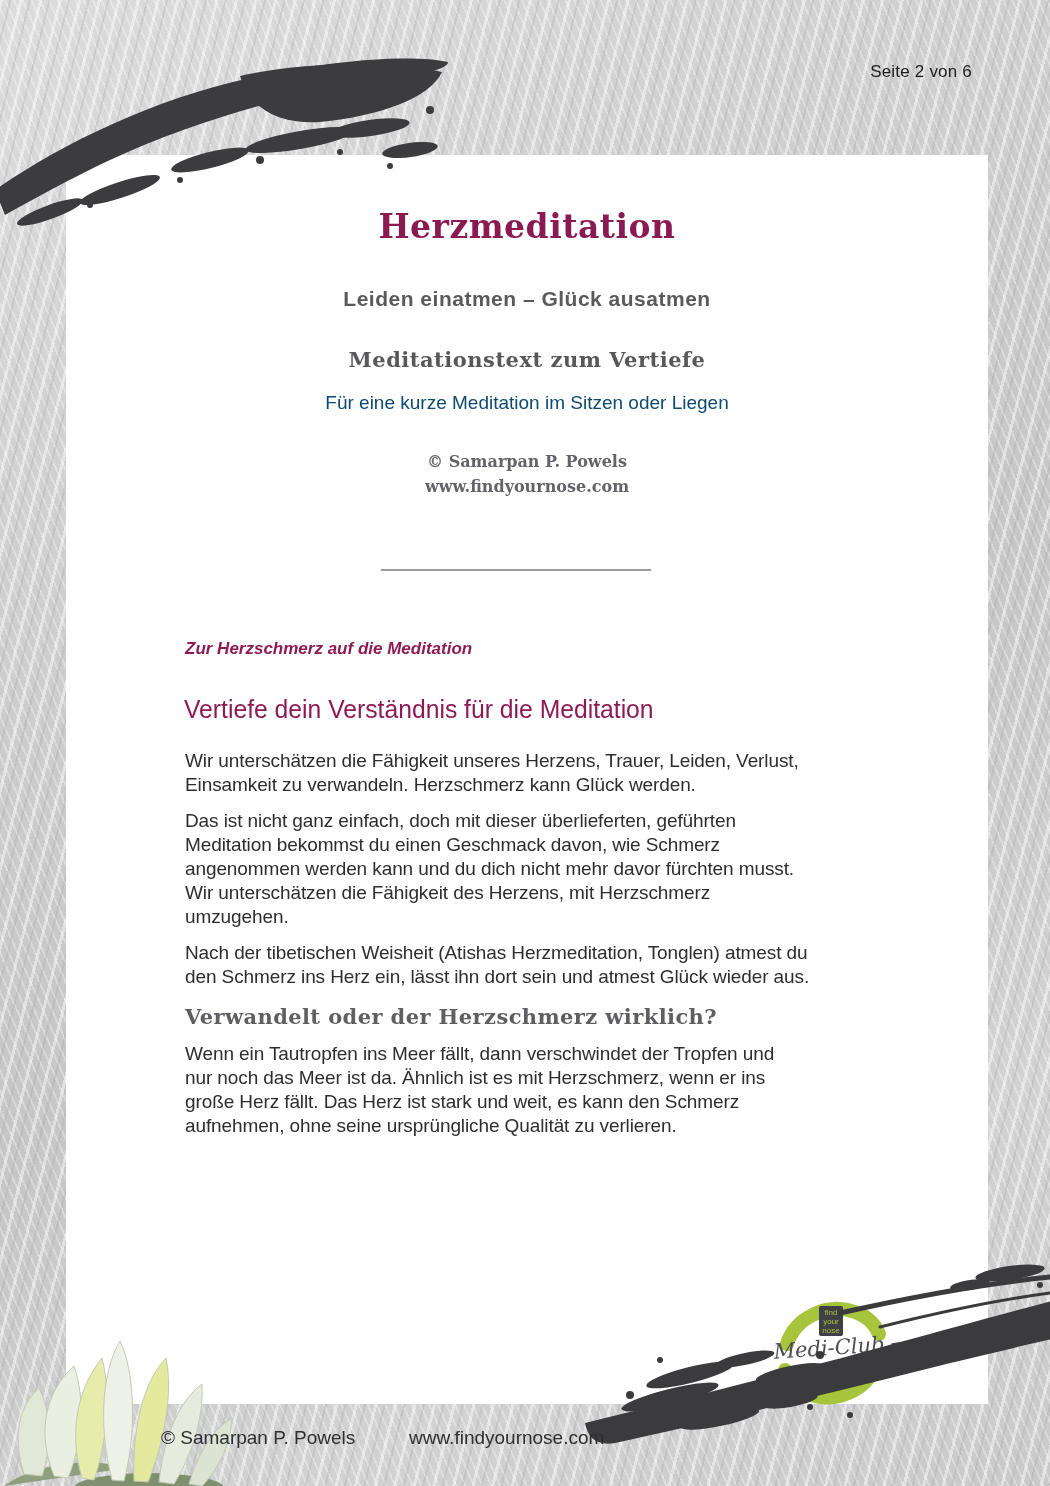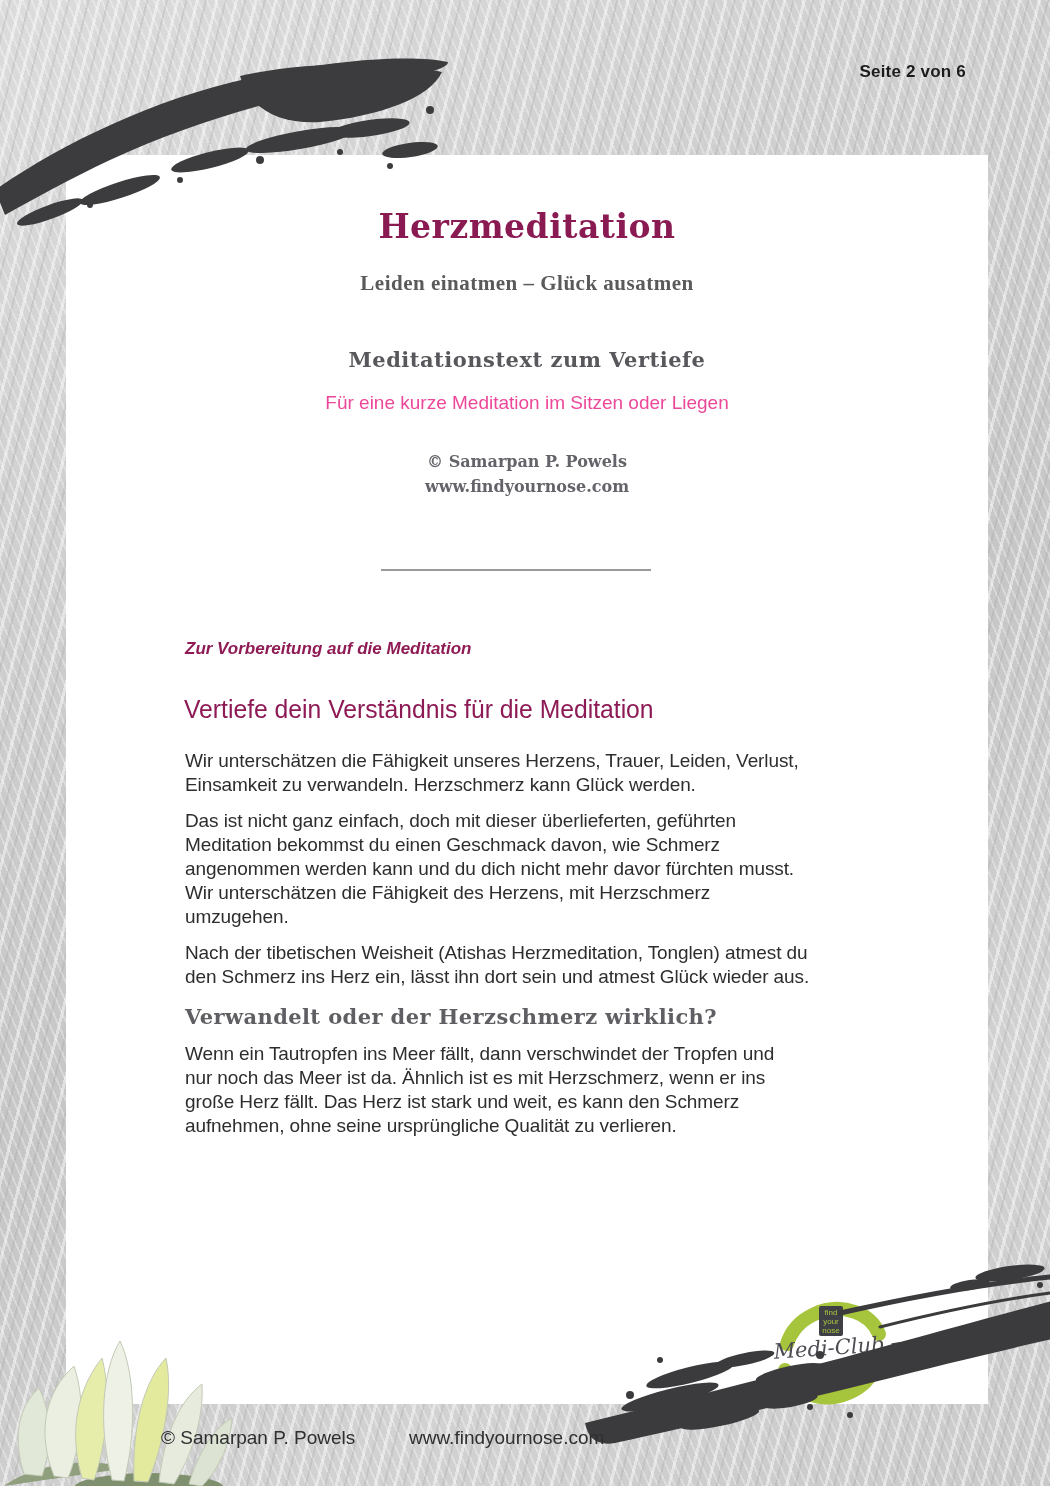--- a/index.html
+++ b/index.html
@@ -14,42 +14,42 @@
     background:
       repeating-linear-gradient(104deg, rgba(255,255,255,.45) 0 3px, rgba(255,255,255,0) 3px 9px, rgba(150,150,150,.22) 9px 11px, rgba(255,255,255,0) 11px 19px),
       repeating-linear-gradient(66deg, rgba(255,255,255,.30) 0 2px, rgba(0,0,0,0) 2px 8px),
       linear-gradient(150deg, #dcdcdc 0%, #cfcfcf 28%, #c6c6c6 55%, #d2d2d2 80%, #c9c9c9 100%);
   }
   .page {
     position:absolute; left:66px; top:155px; width:922px; height:1249px;
     background:#ffffff; z-index:1;
   }
   .page-indicator {
-    position:absolute; top:62px; right:84px; z-index:2;
-    font-size:17px; color:#1c1c1c; letter-spacing:.2px;font-weight:bold;
+    position:absolute; top:62px; right:78px; z-index:2;
+    font-size:17px; color:#1c1c1c; letter-spacing:.2px;
   }
   
   .title {
     position:absolute; top:52px; left:0; width:100%; text-align:center;
     font-family:"DejaVu Serif", serif; font-weight:700; font-size:33px;
     color:#8a1a52; letter-spacing:.5px;
   }
   .subtitle {
-    position:absolute; top:116px; left:0; width:100%; text-align:center;
-    font-family:Liberation Serif, serif; font-weight:700; font-size:21px;
+    position:absolute; top:132px; left:0; width:100%; text-align:center;
+    font-family:Liberation Sans, sans-serif; font-weight:700; font-size:21px;
     color:#5a5a5a; letter-spacing:.5px;
   }
   .section-title {
     position:absolute; top:192px; left:0; width:100%; text-align:center;
     font-family:"DejaVu Serif", serif; font-weight:700; font-size:21px;
     color:#58585c; letter-spacing:.5px;
   }
   .tagline {
     position:absolute; top:237px; left:0; width:100%; text-align:center;
-    font-size:19px; color:#ec4899;
+    font-size:19px; color:#0c4a6e;
   }
   .credit-line1 {
     position:absolute; top:297px; left:0; width:100%; text-align:center;
     font-family:"DejaVu Serif", serif; font-weight:700; font-size:16px; color:#63636a;
   }
   .credit-line2 {
     position:absolute; top:322px; left:0; width:100%; text-align:center;
     font-family:"DejaVu Serif", serif; font-weight:700; font-size:16px; color:#63636a;
   }
   .divider {
@@ -103,21 +103,21 @@
   <div class="bg"></div>
 
   <div class="page">
     <div class="title">Herzmeditation</div>
     <div class="subtitle">Leiden einatmen – Glück ausatmen</div>
     <div class="section-title">Meditationstext zum Vertiefe</div>
     <div class="tagline">Für eine kurze Meditation im Sitzen oder Liegen</div>
     <div class="credit-line1">© Samarpan P. Powels</div>
     <div class="credit-line2">www.findyournose.com</div>
     <div class="divider"></div>
-    <div class="kicker">Zur Vorbereitung auf die Meditation</div>
+    <div class="kicker">Zur Herzschmerz auf die Meditation</div>
     <div class="main-heading">Vertiefe dein Verständnis für die Meditation</div>
 
     <div class="body-copy">
       <p>Wir unterschätzen die Fähigkeit unseres Herzens, Trauer, Leiden, Verlust,<br>Einsamkeit zu verwandeln. Herzschmerz kann Glück werden.</p>
       <p>Das ist nicht ganz einfach, doch mit dieser überlieferten, geführten<br>Meditation bekommst du einen Geschmack davon, wie Schmerz<br>angenommen werden kann und du dich nicht mehr davor fürchten musst.<br>Wir unterschätzen die Fähigkeit des Herzens, mit Herzschmerz<br>umzugehen.</p>
       <p>Nach der tibetischen Weisheit (Atishas Herzmeditation, Tonglen) atmest du<br>den Schmerz ins Herz ein, lässt ihn dort sein und atmest Glück wieder aus.</p>
       <div class="sub-heading2">Verwandelt oder der Herzschmerz wirklich?</div>
       <p>Wenn ein Tautropfen ins Meer fällt, dann verschwindet der Tropfen und<br>nur noch das Meer ist da. Ähnlich ist es mit Herzschmerz, wenn er ins<br>große Herz fällt. Das Herz ist stark und weit, es kann den Schmerz<br>aufnehmen, ohne seine ursprüngliche Qualität zu verlieren.</p>
     </div>
   </div>

